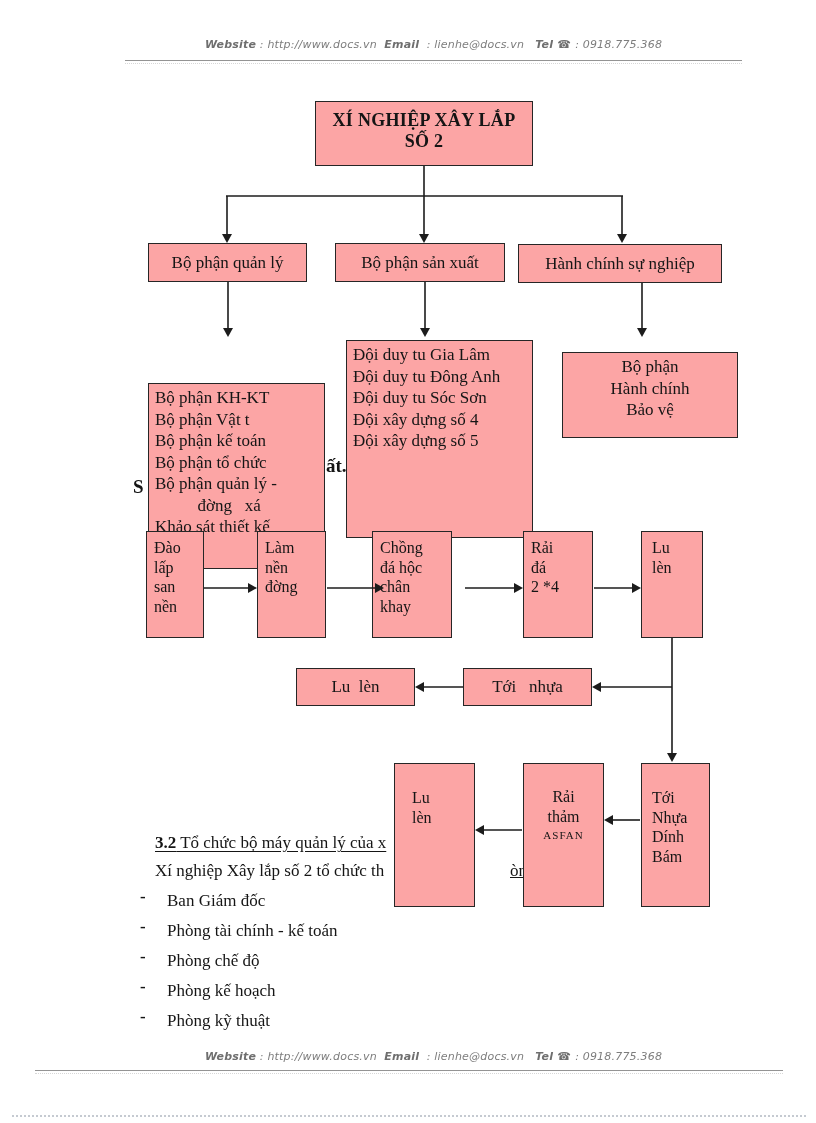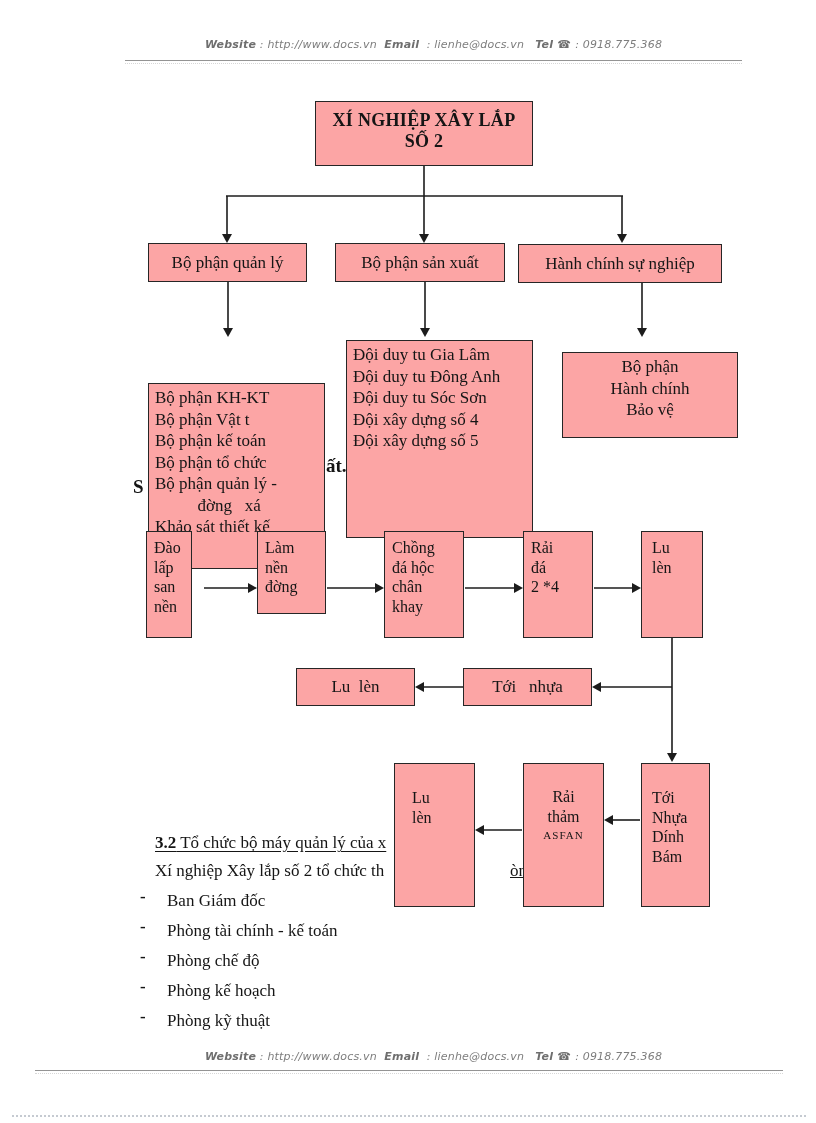--- a/index.html
+++ b/index.html
@@ -62,32 +62,32 @@
     <div class="ln">Đội duy tu Sóc Sơn</div>
     <div class="ln">Đội xây dựng số 4</div>
     <div class="ln">Đội xây dựng số 5</div>
   </div>
   <div class="bx unit center" style="left:562px;top:352px;width:176px;height:86px;">
     <div class="ln">Bộ phận</div>
     <div class="ln">Hành chính</div>
     <div class="ln">Bảo vệ</div>
   </div>
 
-  <div class="bx flowbox" style="left:146px;top:531px;width:46px;height:107px;">
+  <div class="bx flowbox" style="left:146px;top:531px;width:58px;height:107px;">
     <div class="ln">Đào</div>
     <div class="ln">lấp</div>
     <div class="ln">san</div>
     <div class="ln">nền</div>
   </div>
-  <div class="bx flowbox" style="left:257px;top:531px;width:69px;height:83px;">
+  <div class="bx flowbox" style="left:257px;top:531px;width:69px;height:107px;">
     <div class="ln">Làm</div>
     <div class="ln">nền</div>
     <div class="ln">đờng</div>
   </div>
-  <div class="bx flowbox" style="left:384px;top:531px;width:80px;height:107px;">
+  <div class="bx flowbox" style="left:372px;top:531px;width:80px;height:107px;">
     <div class="ln">Chồng</div>
     <div class="ln">đá hộc</div>
     <div class="ln">chân</div>
     <div class="ln">khay</div>
   </div>
   <div class="bx flowbox" style="left:523px;top:531px;width:70px;height:107px;">
     <div class="ln">Rải</div>
     <div class="ln">đá</div>
     <div class="ln">2 *4</div>
   </div>

